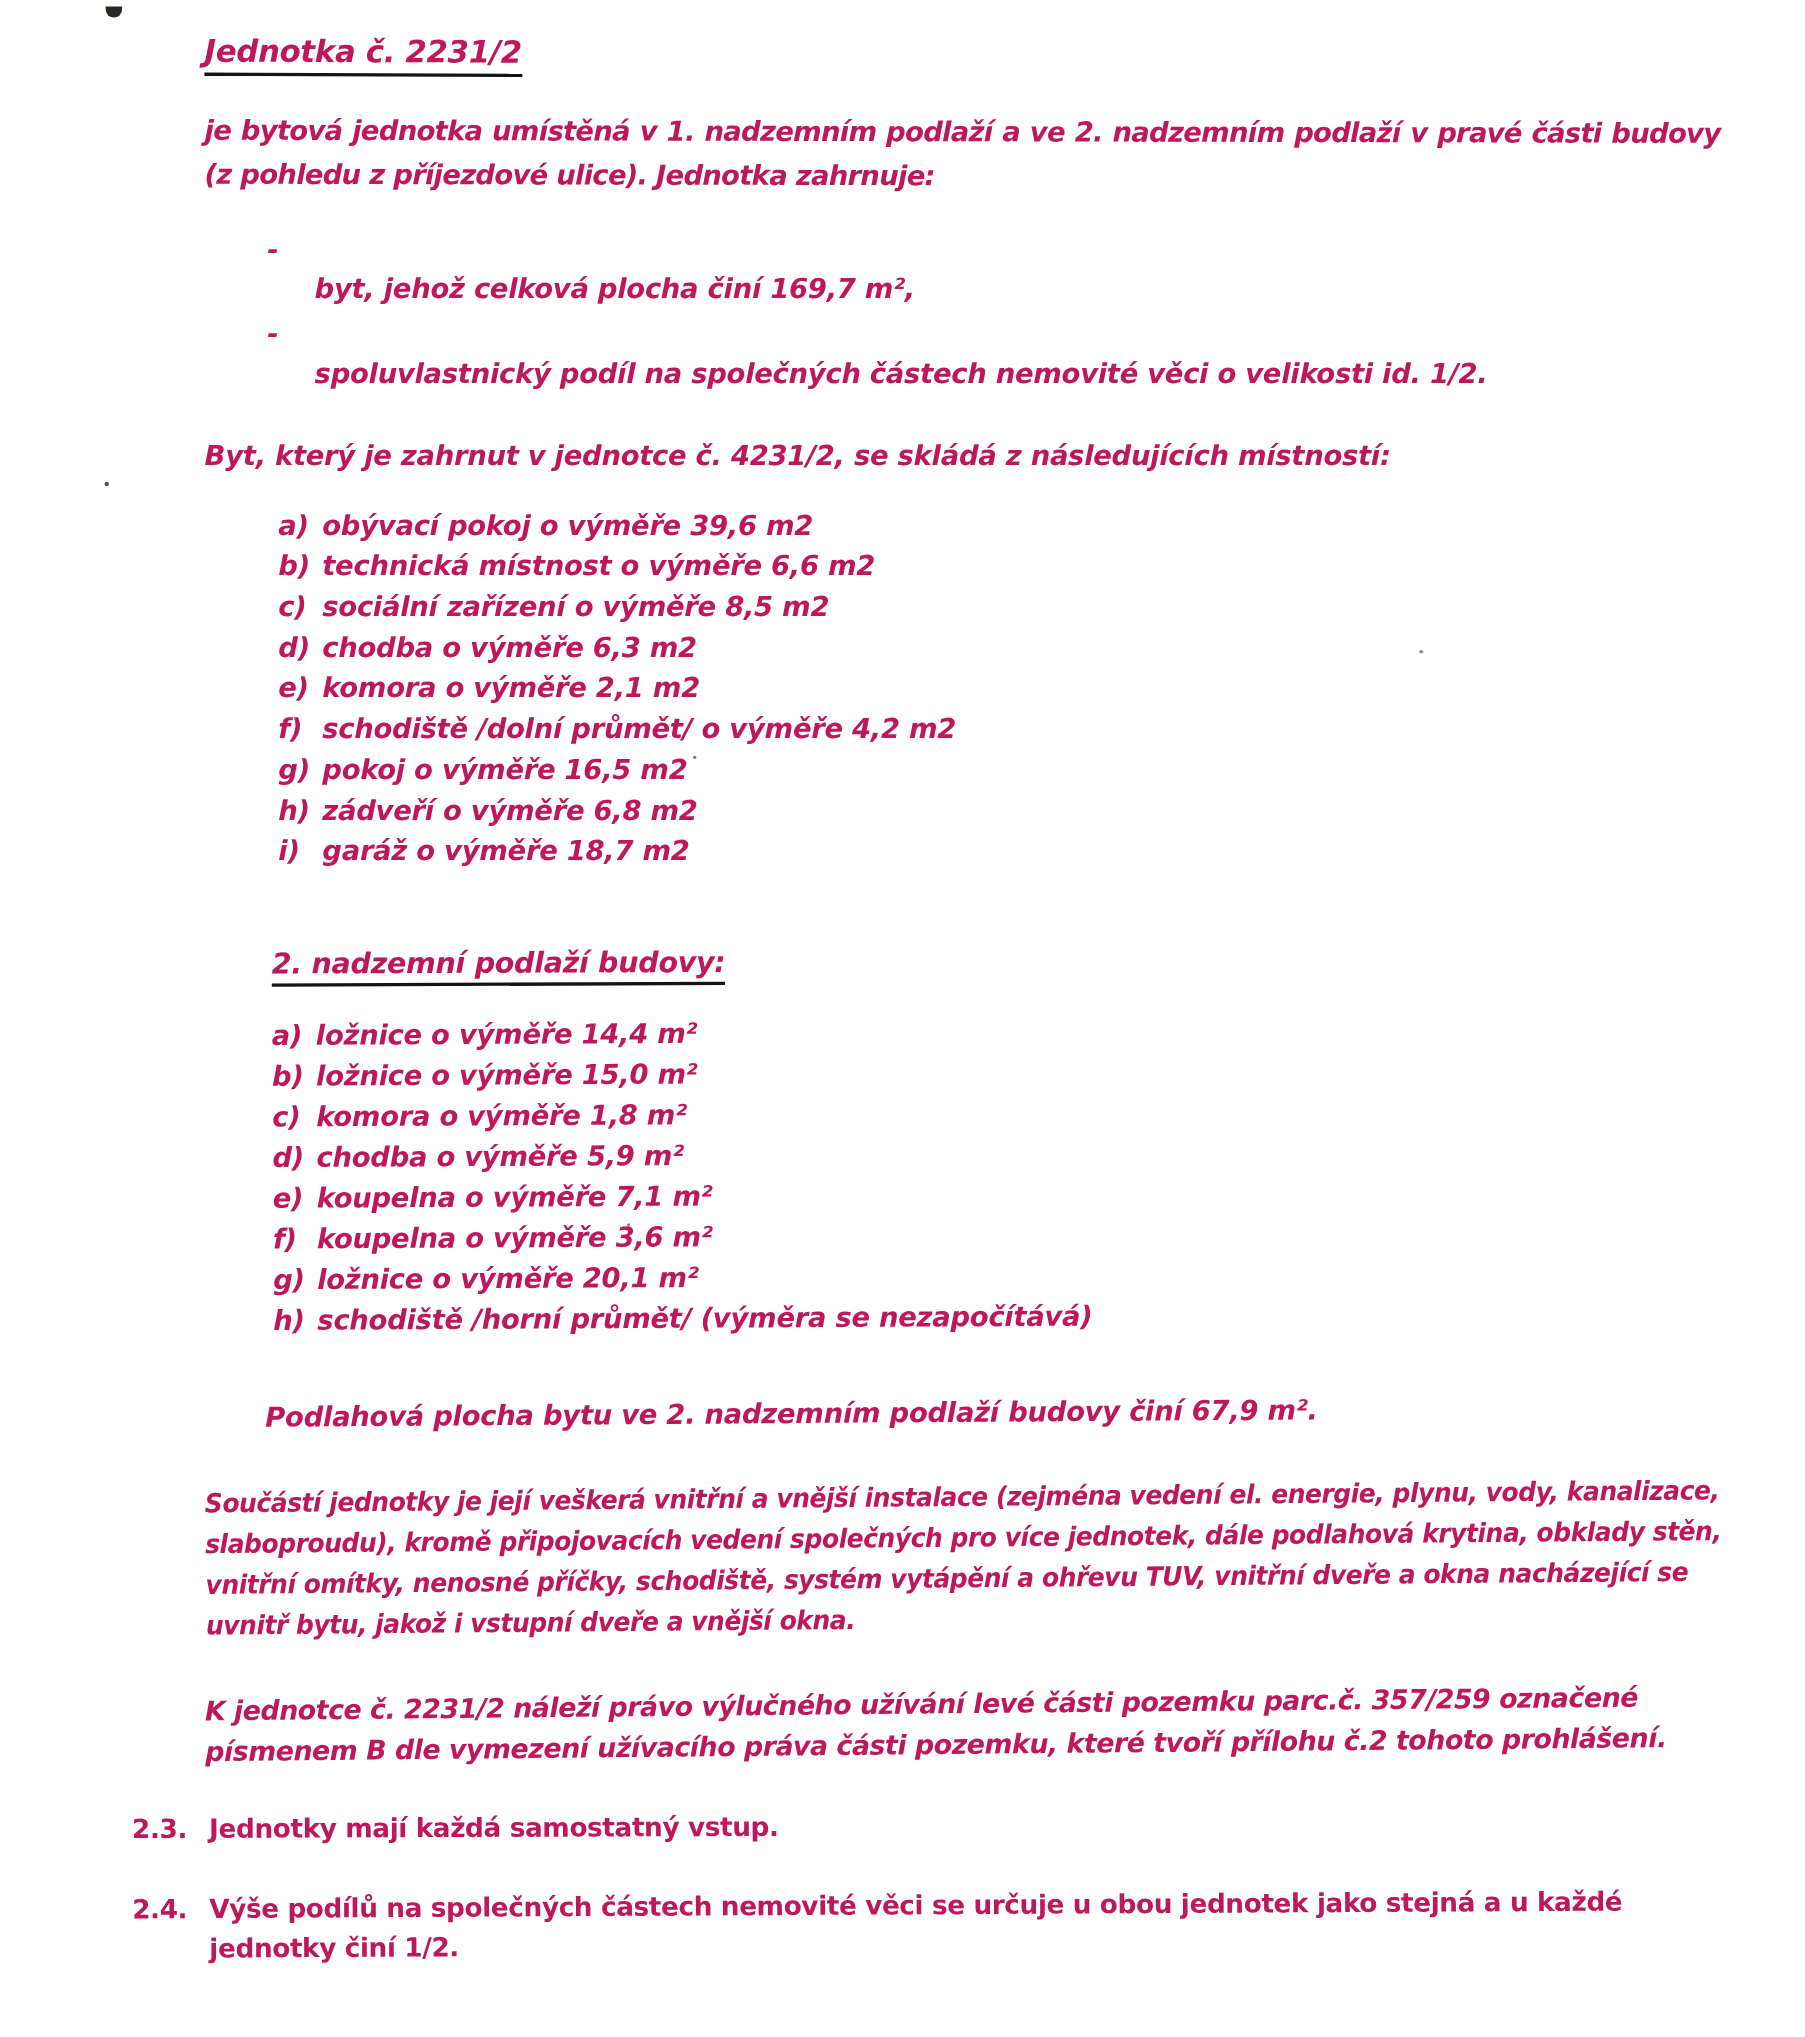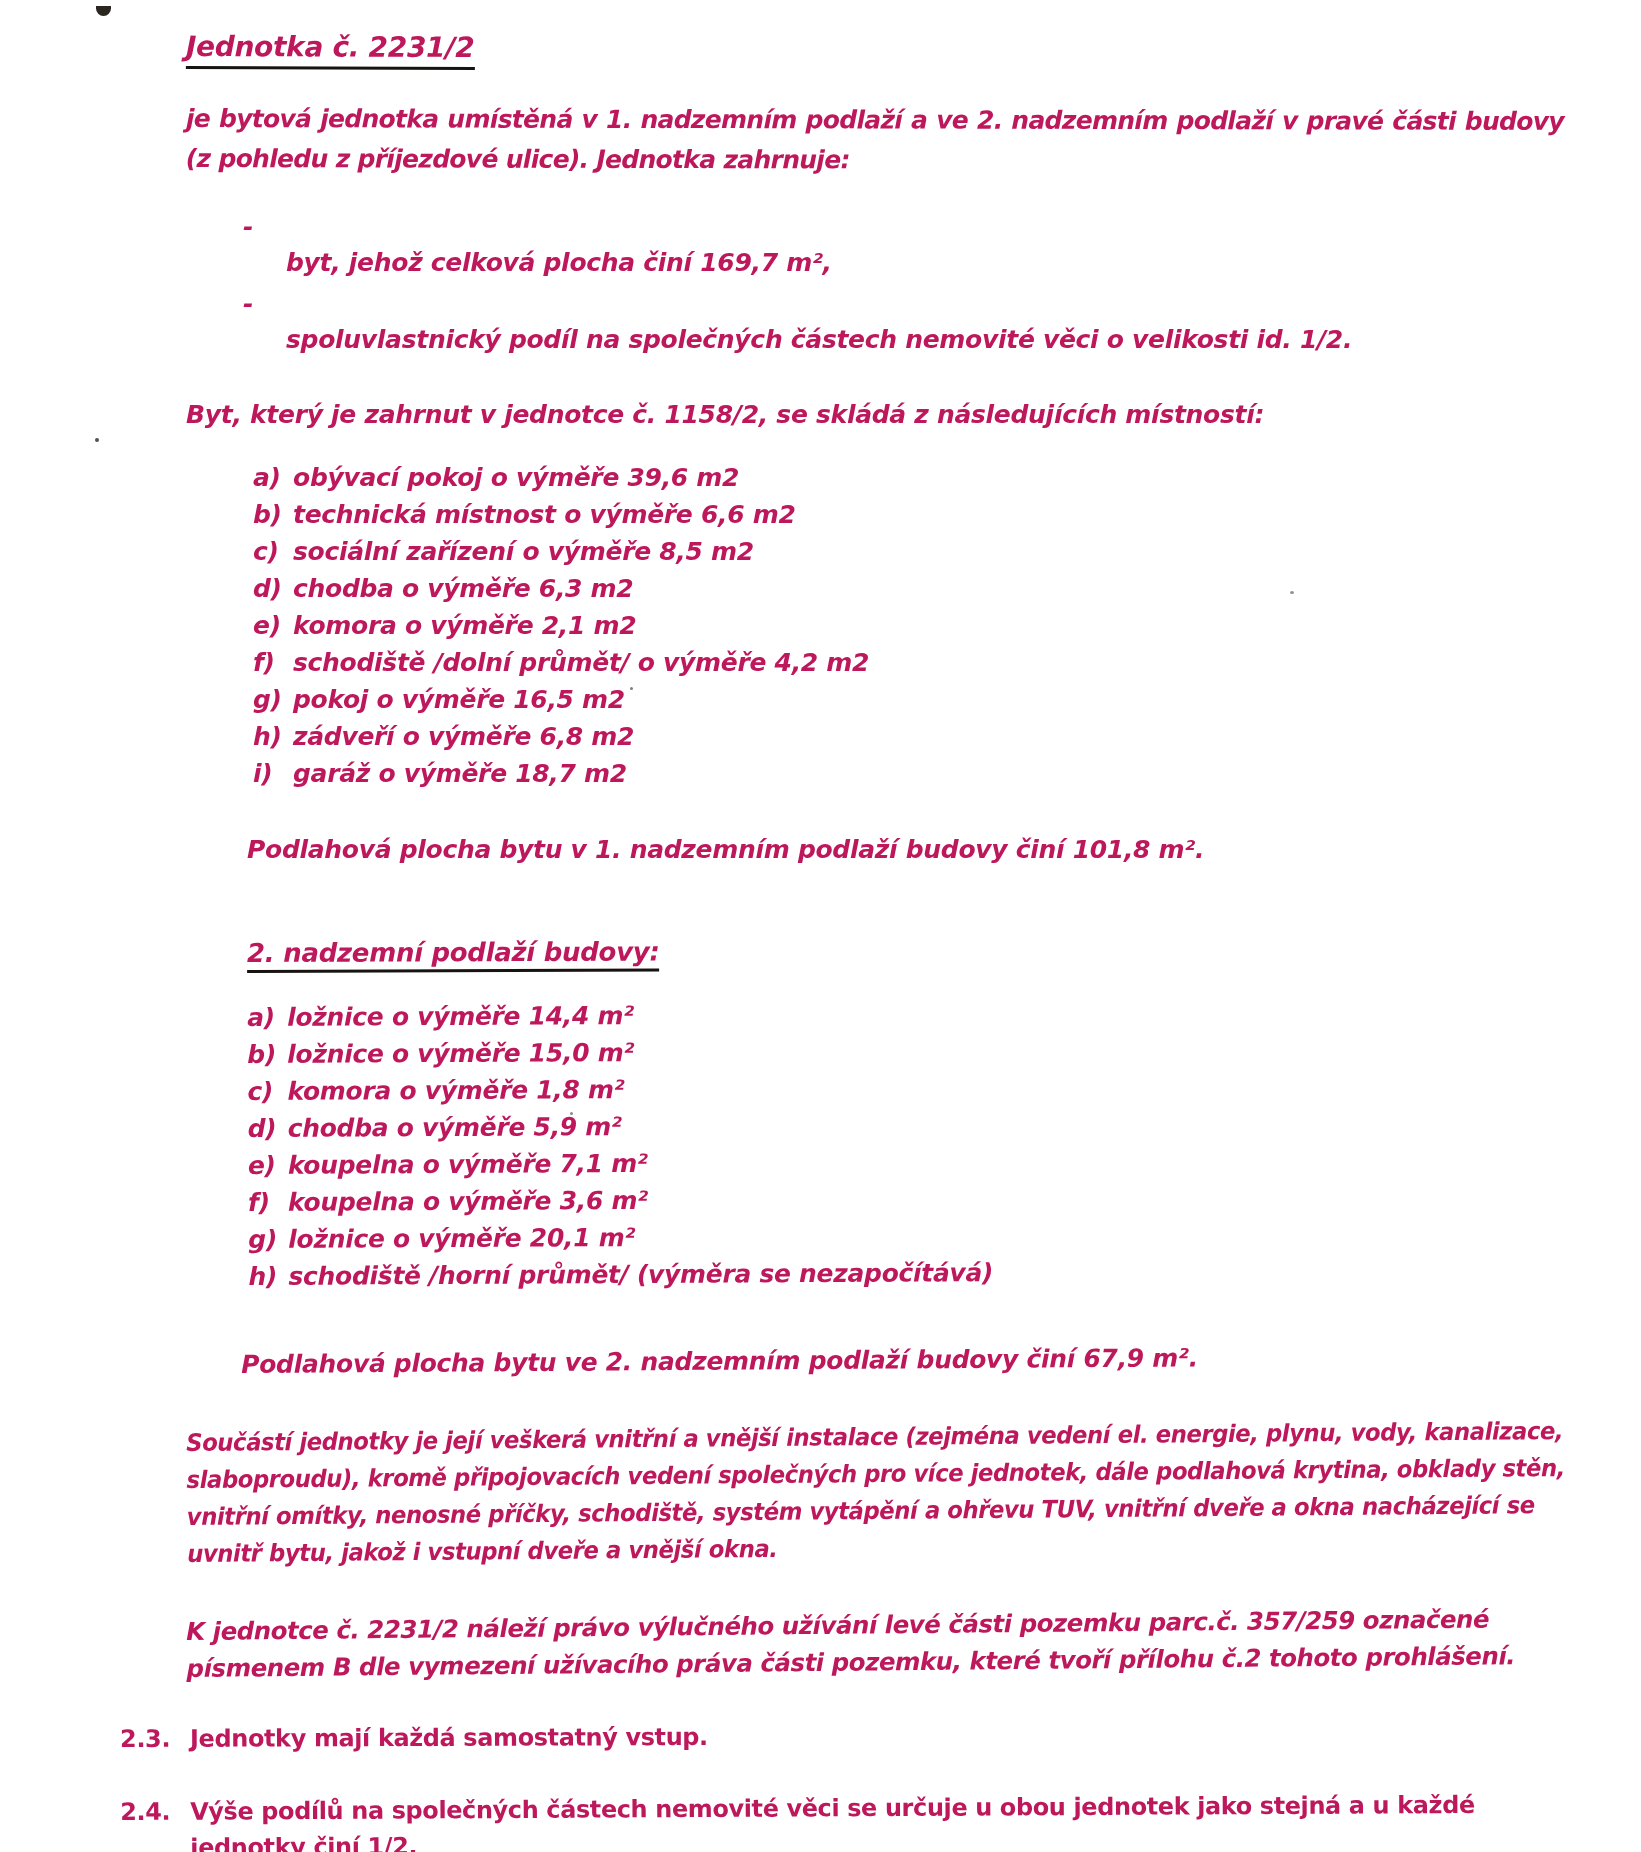--- a/index.html
+++ b/index.html
@@ -109,21 +109,21 @@
     <div class="dash-item">
       <span class="dash">-</span>
       <span class="dash-text">byt, jehož celková plocha činí 169,7 m²,</span>
     </div>
     <div class="dash-item">
       <span class="dash">-</span>
       <span class="dash-text">spoluvlastnický podíl na společných částech nemovité věci o velikosti id. 1/2.</span>
     </div>
   </div>
 
-  <p class="comp-intro">Byt, který je zahrnut v jednotce č. 1158/2, se skládá z následujících místností:</p>
+  <p class="comp-intro">Byt, který je zahrnut v jednotce č. 4231/2, se skládá z následujících místností:</p>
 
 
   <div class="room-list">
     <div class="room">
         <span class="letter">a)</span>
         <span class="room-text">obývací pokoj o výměře 39,6 m2</span>
       </div>
     <div class="room">
         <span class="letter">b)</span>
         <span class="room-text">technická místnost o výměře 6,6 m2</span>
@@ -151,21 +151,20 @@
     <div class="room">
         <span class="letter">h)</span>
         <span class="room-text">zádveří o výměře 6,8 m2</span>
       </div>
     <div class="room">
         <span class="letter">i)</span>
         <span class="room-text">garáž o výměře 18,7 m2</span>
       </div>
   </div>
 
-  <p class="summary">Podlahová plocha bytu v 1. nadzemním podlaží budovy činí 101,8 m².</p>
 
   <div class="subheading second">2. nadzemní podlaží budovy:</div>
 
   <div class="room-list second">
     <div class="room">
         <span class="letter">a)</span>
         <span class="room-text">ložnice o výměře 14,4 m²</span>
       </div>
     <div class="room">
         <span class="letter">b)</span>

